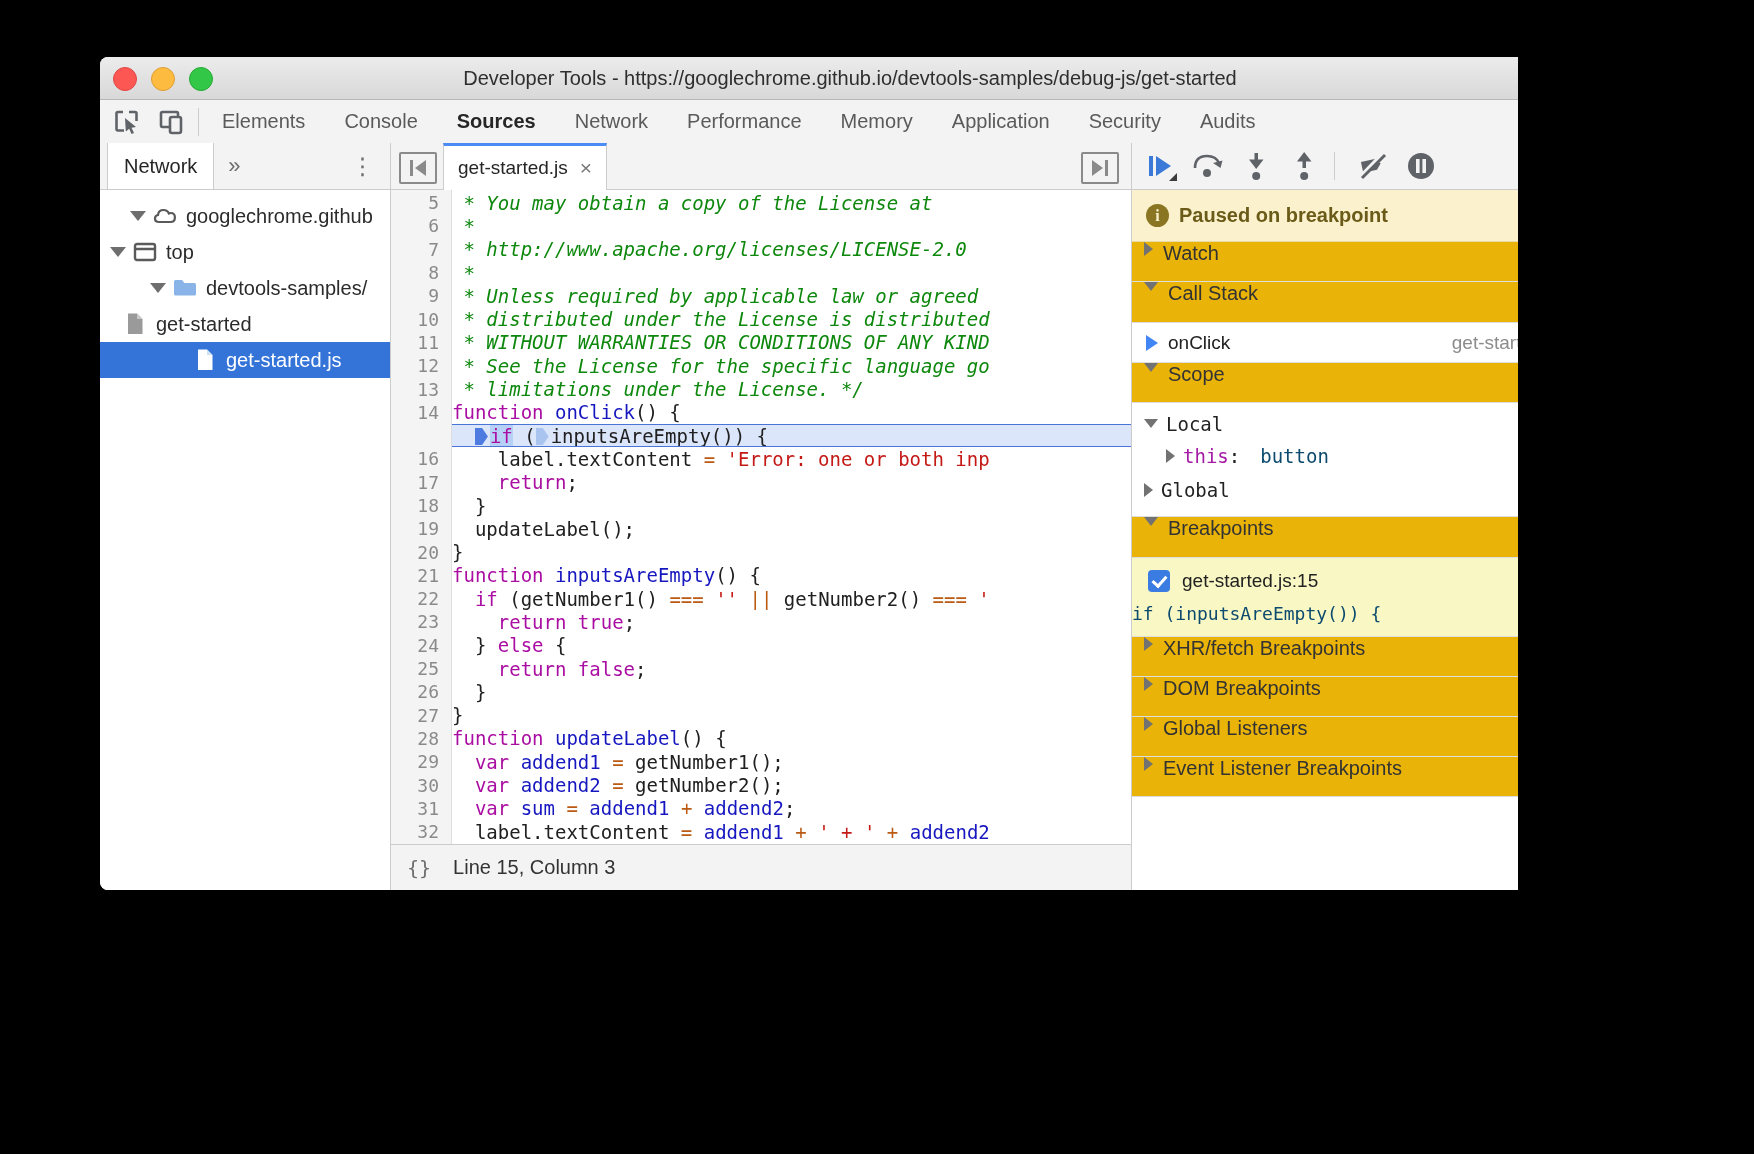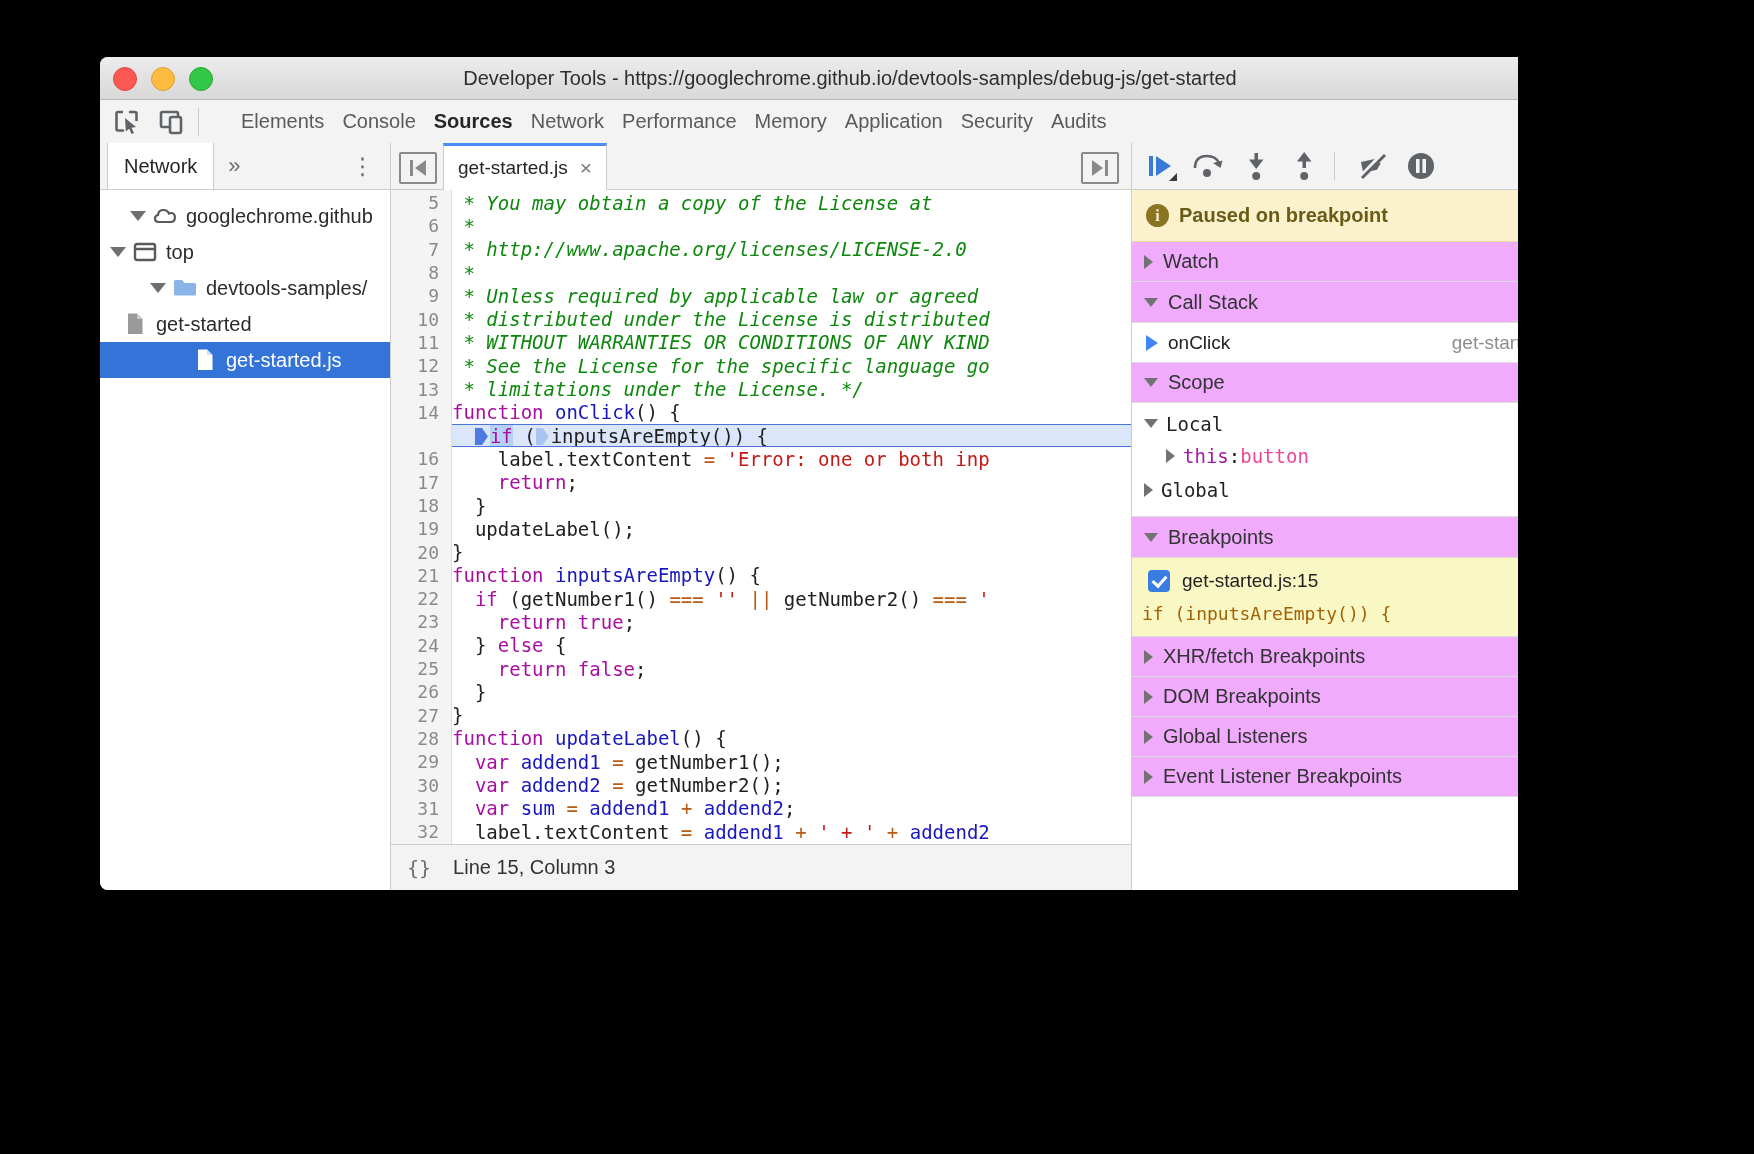--- a/index.html
+++ b/index.html
@@ -13,21 +13,21 @@
   .lights{position:absolute;left:13px;top:10px;display:flex;gap:14px;}
   .light{width:22px;height:22px;border-radius:50%;}
   .light.red{background:#fc5753;border:1px solid #df4744;}
   .light.yellow{background:#fdbc40;border:1px solid #de9f34;}
   .light.green{background:#33c748;border:1px solid #27aa35;}
   .title{font-size:20px;color:#2e2e2e;}
   
   .toolbar{height:43px;background:#f3f3f3;border-bottom:1px solid #ccc;display:flex;align-items:center;}
   .tbicon{width:34px;height:30px;margin-left:10px;display:flex;align-items:center;justify-content:center;cursor:pointer;}
   .vsep{width:1px;height:28px;background:#ccc;margin:0 10px;}
-  .tabs{display:flex;gap:18px;margin-left:32px;flex:1;text-align:right;}
+  .tabs{display:flex;gap:39px;margin-left:13px;flex:1;text-align:right;}
   .tab{font-size:20px;color:#5a5a5a;cursor:pointer;white-space:nowrap;}
   .tab.selected{color:#262626;font-weight:bold;}
   .kebab{font-size:23px;color:#6e6e6e;margin:0 16px;cursor:pointer;line-height:1;}
   
   .content{position:absolute;top:86px;bottom:0;left:0;right:0;display:flex;}
   .sidebar{width:290px;border-right:1px solid #ccc;display:flex;flex-direction:column;background:#fff;}
   .editor{width:740px;border-right:1px solid #ccc;position:relative;background:#fff;}
   .rightpanel{flex:1;background:#fff;display:flex;flex-direction:column;overflow:hidden;}
   
   .side-header{height:46px;background:#f3f3f3;border-bottom:1px solid #ccc;display:flex;align-items:stretch;}
@@ -81,47 +81,47 @@
   .braces{font-family:"DejaVu Sans Mono",monospace;color:#6e6e6e;font-size:20px;margin:0 22px 0 16px;cursor:pointer;}
   
   .dbg-toolbar{height:46px;background:#f3f3f3;border-bottom:1px solid #ccc;display:flex;align-items:center;flex:none;}
   .dbtn{width:40px;height:34px;margin-left:8px;display:flex;align-items:center;justify-content:center;cursor:pointer;position:relative;}
   .dbtn svg{display:block;}
   .corner{position:absolute;right:3px;bottom:2px;width:0;height:0;border-left:8px solid transparent;border-bottom:8px solid #3c3c3c;}
   .paused{height:51px;background:#fbf1cc;border-bottom:1px solid #e8dca4;display:flex;align-items:center;flex:none;}
   .info-ic{width:23px;height:23px;border-radius:50%;background:#8a7522;color:#fbf1cc;font-size:16px;font-weight:bold;
            display:flex;align-items:center;justify-content:center;margin:0 10px 0 14px;font-family:"Liberation Serif",serif;}
   .paused-text{font-size:20px;font-weight:bold;color:#6b5b18;}
-  .sec{border-bottom:1px solid #ddd;background:#f0abfc;display:flex;align-items:center;flex:none;cursor:pointer;}
+  .sec{border-bottom:1px solid #ddd;background:#eab308;display:flex;align-items:flex-start;flex:none;cursor:pointer;}
   .sec .tri{margin:0 10px 0 12px;}
   .sec .tri-d{border-left:7px solid transparent;border-right:7px solid transparent;border-top:9px solid #727272;}
   .sec .tri-r{border-top:7px solid transparent;border-bottom:7px solid transparent;border-left:9px solid #727272;}
   .sec-label{font-size:20px;color:#333;}
   .h39{height:39px;} .h40{height:40px;}
   .cs-row{height:39px;background:#fff;border-bottom:1px solid #ddd;display:flex;align-items:center;flex:none;cursor:pointer;}
   .cs-arrow{width:0;height:0;border-top:8px solid transparent;border-bottom:8px solid transparent;
             border-left:12px solid #4285f4;margin:0 10px 0 14px;}
   .cs-fn{font-size:19px;color:#222;}
   .cs-loc{margin-left:auto;margin-right:12px;font-size:19px;color:#8c8c8c;}
   .scope-block{background:#fff;border-bottom:1px solid #ddd;flex:none;font-family:"DejaVu Sans Mono",monospace;
                font-size:19px;color:#222;padding:4px 0 8px 0;}
   .sc-row{display:flex;align-items:center;cursor:pointer;}
   .sc-row .tri{margin:0 8px 0 12px;}
   .sc-row .tri-d{border-left:7px solid transparent;border-right:7px solid transparent;border-top:9px solid #727272;}
   .sc-row .tri-r{border-top:7px solid transparent;border-bottom:7px solid transparent;border-left:9px solid #727272;}
   .sc-local{height:33px;} .sc-this{height:32px;padding-left:22px;} .sc-global{height:36px;}
-  .purple{color:#a51aa5;} .purple2{color:#ec4899;}
+  .purple{color:#a51aa5;} .purple2{color:#0c4a6e;margin-left:20px;}
   .sc-winval{margin-left:auto;margin-right:12px;color:#555;}
   .bp-entry{background:#f9f8c5;border-bottom:1px solid #ddd;flex:none;padding:6px 0 8px 0;}
   .bp-row1{display:flex;align-items:center;height:34px;}
   .checkbox{width:22px;height:22px;border-radius:4px;background:#3b7ce2;margin:0 12px 0 16px;position:relative;cursor:pointer;flex:none;}
   .checkbox::after{content:"";position:absolute;left:7px;top:3px;width:6px;height:11px;
                    border:solid #fff;border-width:0 3px 3px 0;transform:rotate(42deg);}
   .bp-label{font-size:19px;color:#222;}
-  .bp-code{font-family:"DejaVu Sans Mono",monospace;font-size:18px;color:#a16207;padding-left:10px;height:30px;
+  .bp-code{font-family:"DejaVu Sans Mono",monospace;font-size:18px;color:#0c4a6e;height:30px;
            display:flex;align-items:center;white-space:pre;}
   .panel-fill{flex:1;background:#fff;}
   svg .st{stroke:#5f6368;fill:none;stroke-width:2.6;}
   svg .fl{fill:#5f6368;}
 </style>
 </head>
 <body>
 
 <div class="stage">
   <div class="window">

